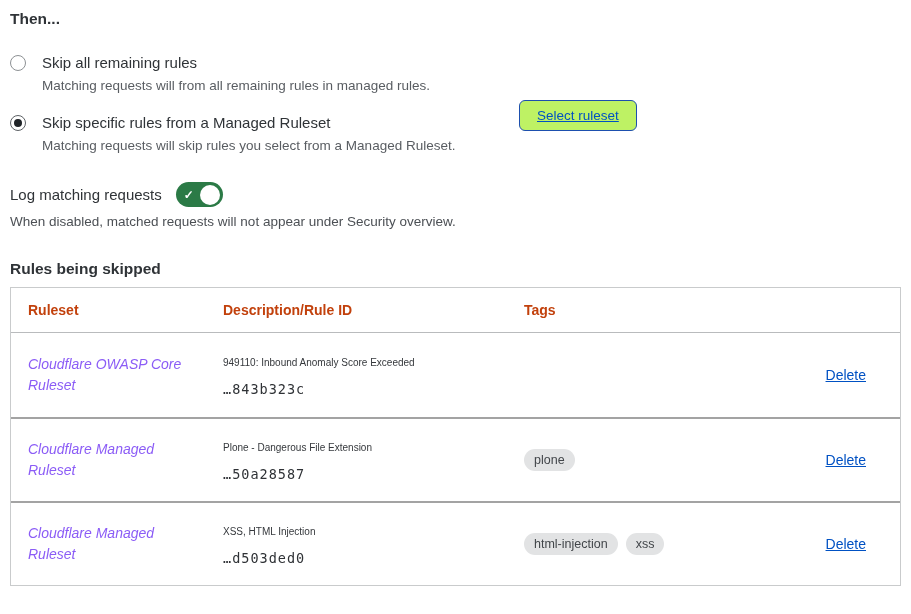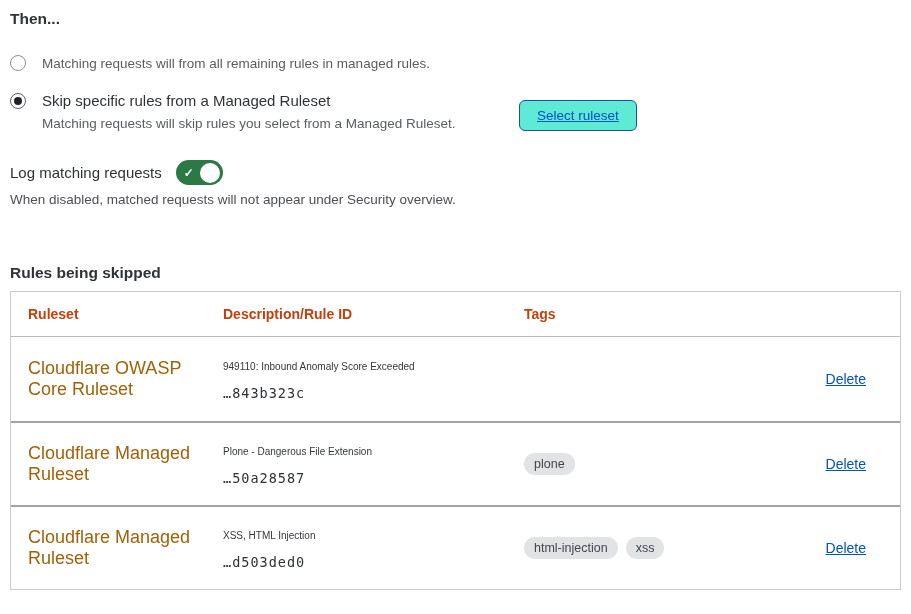--- a/index.html
+++ b/index.html
@@ -58,21 +58,21 @@
     line-height: 20px;
     color: #595d62;
   }
 
   .select-ruleset-btn {
     position: absolute;
     left: 519px;
     top: 100px;
     height: 31px;
     padding: 0 17px;
-    background: #5eead4;
+    background: #bef264;
     border: 1px solid #1d4fae;
     border-radius: 6px;
     font-family: "Liberation Sans", sans-serif;
     font-size: 13.5px;
     color: #0051c3;
     text-decoration: underline;
     cursor: pointer;
   }
 
   
@@ -108,21 +108,21 @@
   }
   .toggle-desc {
     margin-top: 5px;
     font-size: 13.5px;
     line-height: 20px;
     color: #4c5055;
   }
 
   
   .skipped-heading {
-    margin-top: 52px;
+    margin-top: 26px;
     font-size: 15.5px;
     font-weight: 700;
     line-height: 22px;
     color: #2f3337;
   }
   .rules-table {
     margin-top: 7px;
     width: 891px;
     border: 1px solid #c9cbcc;
     background: #ffffff;
@@ -140,23 +140,24 @@
     font-size: 14px;
     font-weight: 700;
     color: #c2410c;
   }
   .t-body-row {
     height: 84px;
   }
   .t-body-row + .t-body-row { border-top: 2px solid #a3a3a3; }
   .cell-ruleset { padding-left: 17px; padding-right: 20px; }
   .ruleset-name {
-    font-size: 18px;
+    font-size: 14px;
     line-height: 21px;
-    color: #a16207;
+    color: #8b5cf6;
+    font-style: italic;
   }
   .cell-desc { padding-right: 16px; }
   .desc-line {
     font-size: 10px;
     line-height: 20px;
     color: #35383c;
   }
   .rule-id {
     margin-top: 8px;
     font-family: "DejaVu Sans Mono", monospace;
@@ -189,20 +190,21 @@
 <body>
 
 <div class="page">
 
   <div class="section-heading">Then...</div>
 
   <div class="options">
     <div class="option-row">
       <span class="radio"></span>
       <div>
+        <div class="option-label">Skip all remaining rules</div>
         <div class="option-desc">Matching requests will from all remaining rules in managed rules.</div>
       </div>
     </div>
 
     <div class="option-row">
       <span class="radio checked"></span>
       <div>
         <div class="option-label">Skip specific rules from a Managed Ruleset</div>
         <div class="option-desc">Matching requests will skip rules you select from a Managed Ruleset.</div>
       </div>

